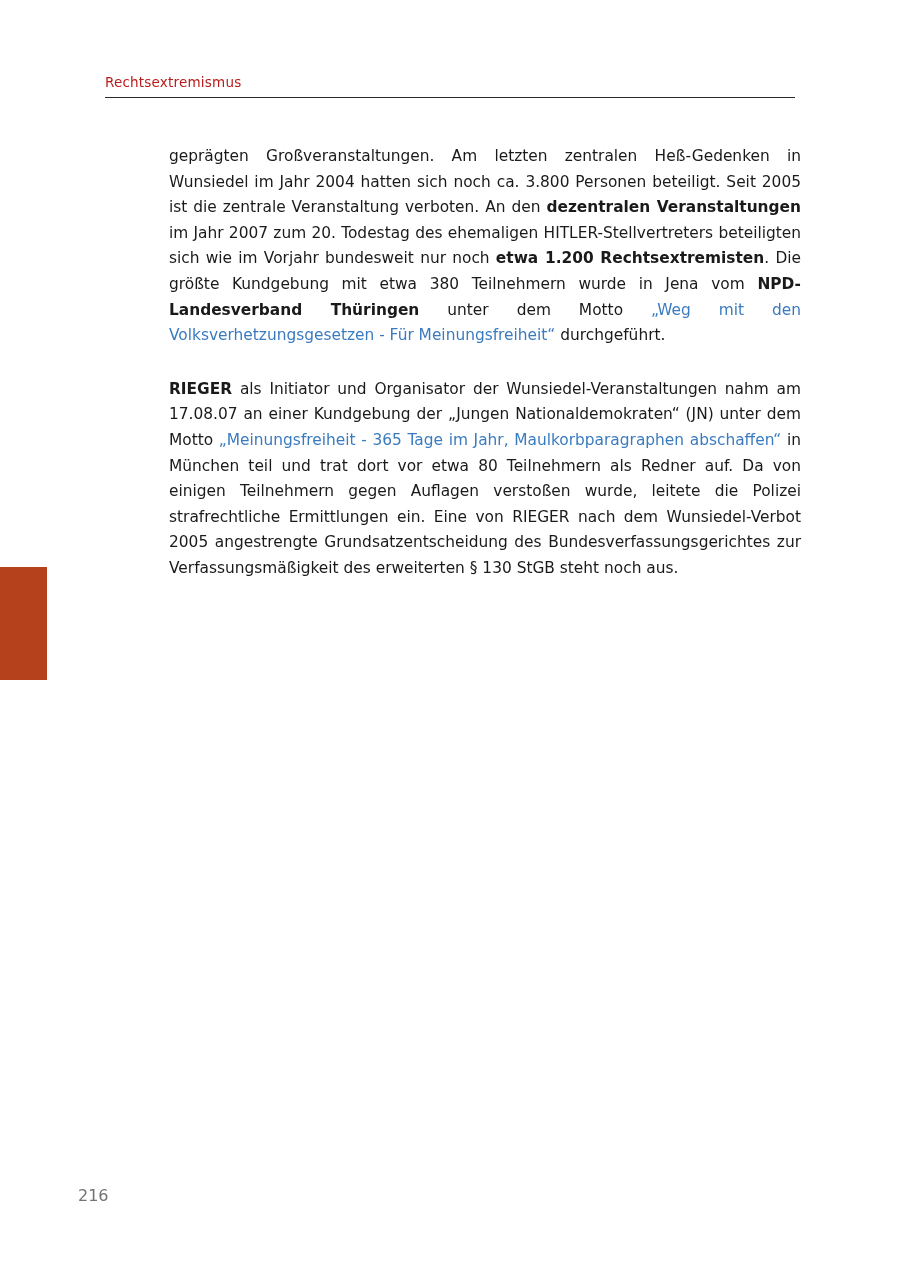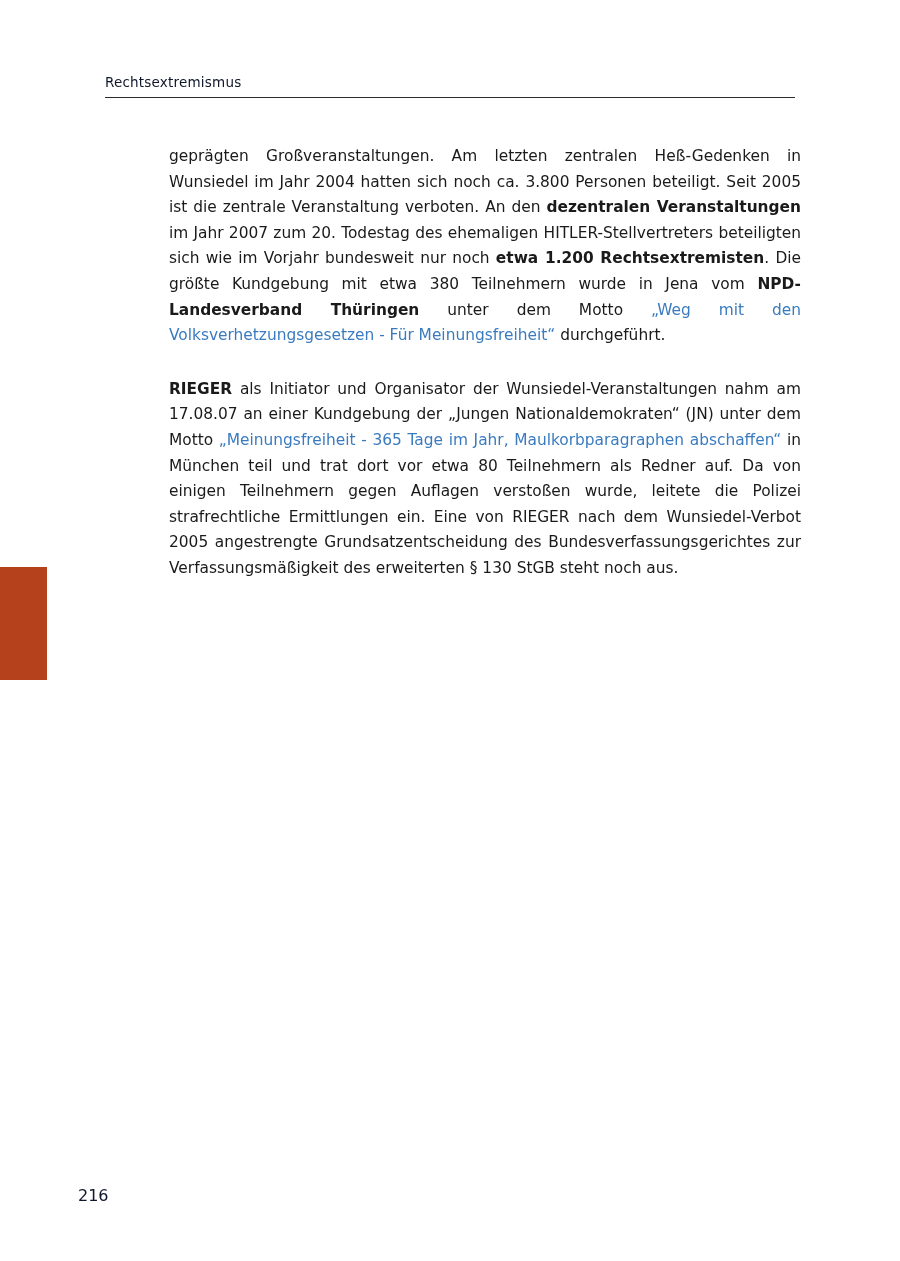--- a/index.html
+++ b/index.html
@@ -24,21 +24,21 @@
   
   .header {
     position: absolute;
     left: 105px;
     top: 74px;
     width: 690px;
   }
   .header-text {
     font-size: 13.5px;
     letter-spacing: 0.2px;
-    color: #0f172a;
+    color: #b91c1c;
     padding-bottom: 7px;
   }
   .header-rule {
     height: 1px;
     background: #2b2b2b;
     width: 100%;
   }
 
   
   .margin-tab {
@@ -71,21 +71,21 @@
 
   b, strong { font-weight: bold; }
   .quote-blue { color: #3a7bbf; }
 
   
   .folio {
     position: absolute;
     left: 78px;
     top: 1186px;
     font-size: 16px;
-    color: #0f172a;
+    color: #737373;
   }
 </style>
 </head>
 <body>
 
 <div class="page">
 
   <div class="header">
     <div class="header-text">Rechtsextremismus</div>
     <div class="header-rule"></div>

